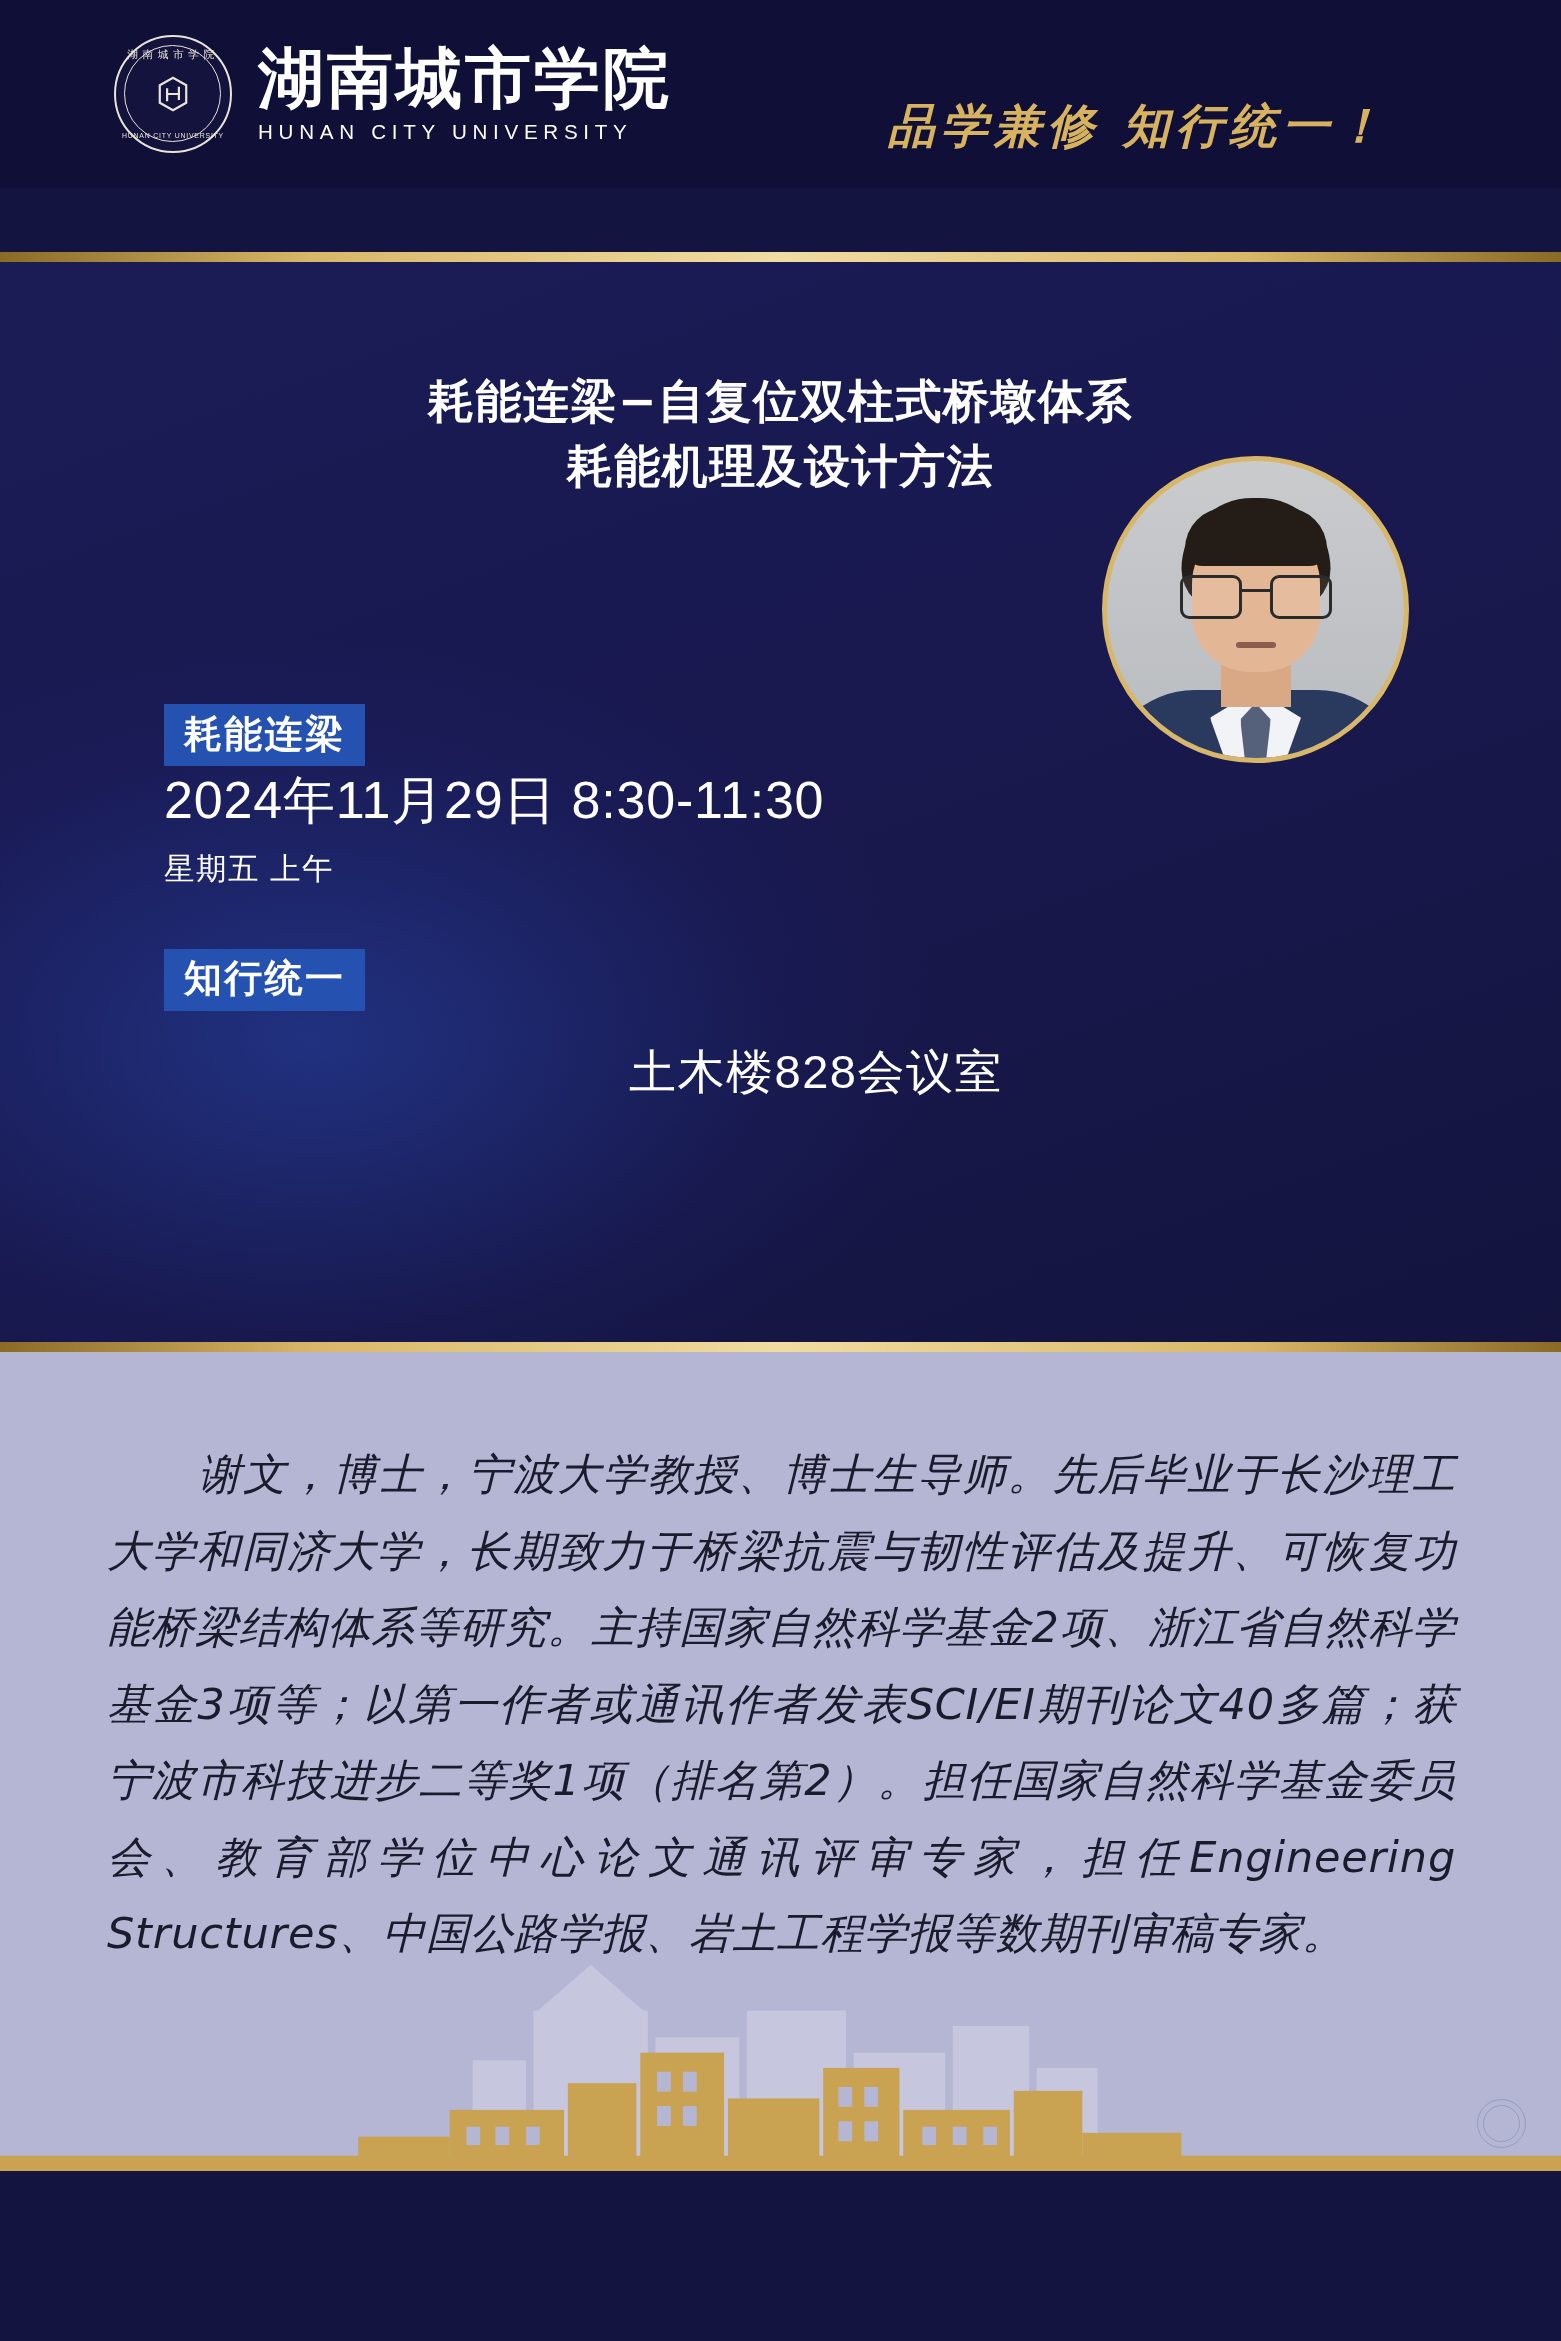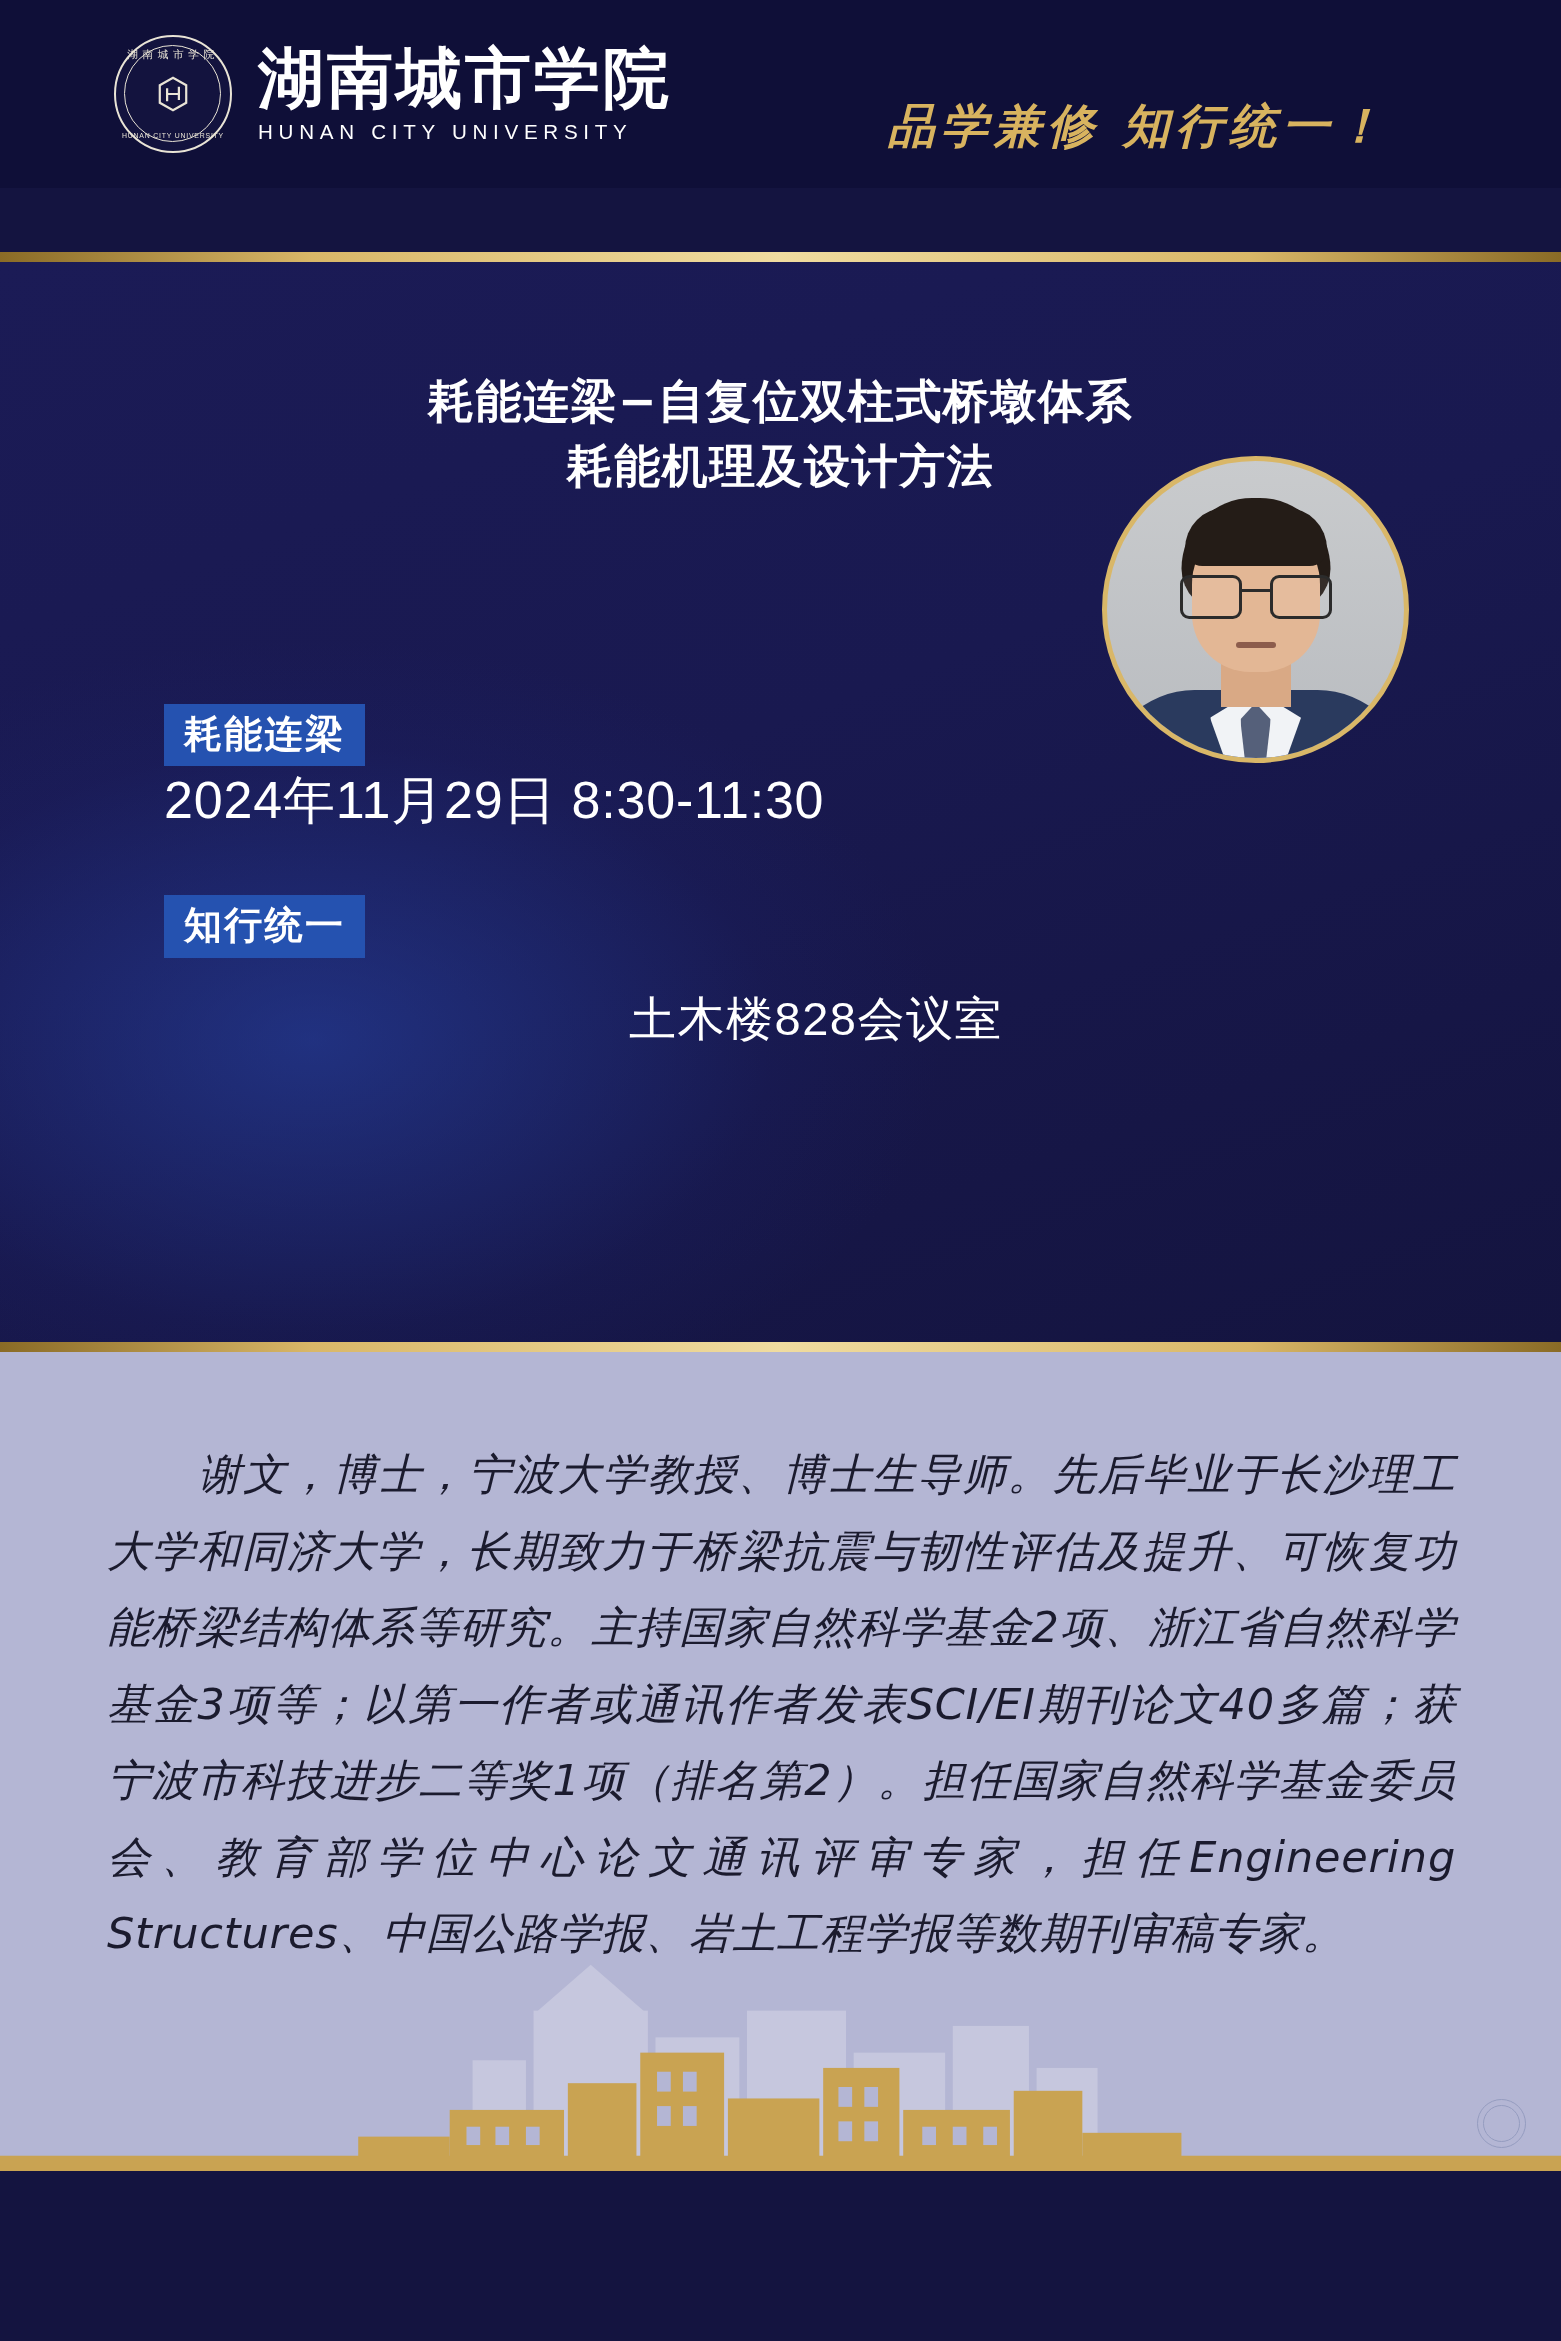--- a/index.html
+++ b/index.html
@@ -364,20 +364,21 @@
   <div class="navy">
 
     <div class="title">
       <div>耗能连梁−自复位双柱式桥墩体系</div>
       <div>耗能机理及设计方法</div>
     </div>
 
     <div class="info-block">
       <div class="tag">耗能连梁</div>
       <div class="info-main">2024年11月29日   8:30-11:30</div>
+      <div class="info-sub">星期五    上午</div>
       <div class="spacer-gap"></div>
       <div class="tag">知行统一</div>
       <div class="place-text">土木楼828会议室</div>
     </div>
 
     <div class="portrait">
       <div class="face shoulders"></div>
       <div class="face shirt"></div>
       <div class="face tie"></div>
       <div class="face neck"></div>

